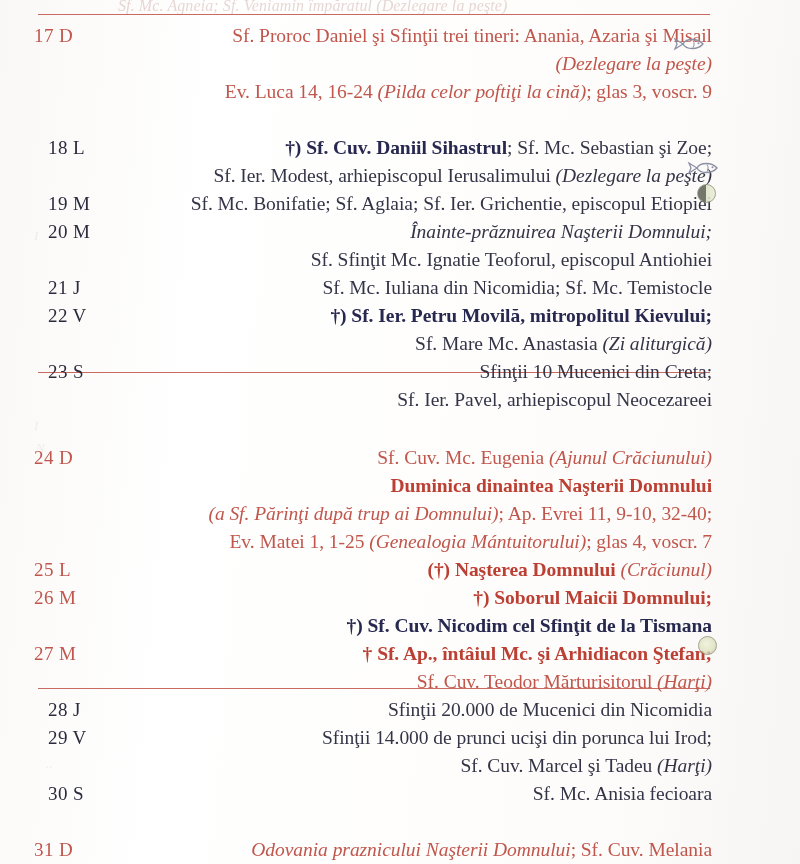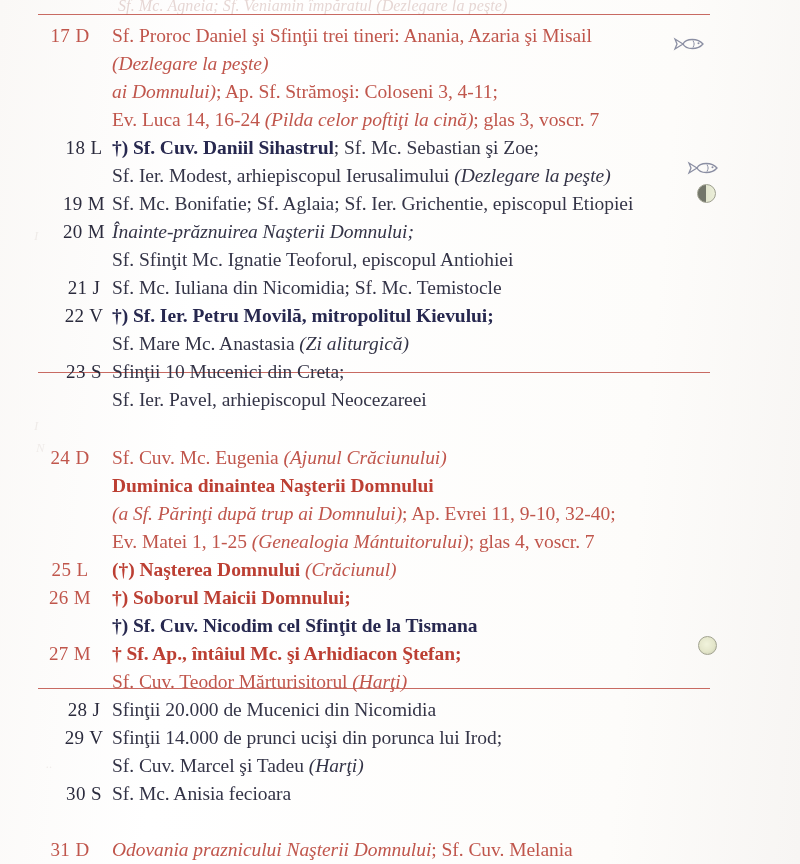--- a/index.html
+++ b/index.html
@@ -63,36 +63,37 @@
   .row {
     position: absolute;
     left: 0;
     width: 800px;
     display: block;
   }
   .daycell {
     position: absolute;
     left: 34px;
     width: 72px;
-    text-align: center;
+    text-align: left;
     font-size: 19px;
     line-height: 28px;
     letter-spacing: .4px;
     white-space: nowrap;
   }
   .entry {
     position: absolute;
     left: 112px;
     width: 600px;
   }
   .ln {
     font-size: 19.5px;
     line-height: 28px;
     white-space: nowrap;
     letter-spacing: -.05px;
+    text-align: right;
   }
 
   
   .red     { color: #c0564c; }
   .red-b   { color: #bc3f33; font-weight: bold; }
   .navy-b  { color: #27284f; font-weight: bold; }
   .dark    { color: #343447; }
   .it      { font-style: italic; }
 
   
@@ -141,22 +142,21 @@
   <div class="rule r-top"></div>
   <div class="rule r-mid"></div>
   <div class="rule r-bot"></div>
 
   <div class="cal" id="calendar">
       <div class="row" style="top: 22px;">
         <div class="daycell d-red">17 D</div>
         <div class="entry">
           <div class="ln"><span class="red">Sf. Proroc Daniel şi Sfinţii trei tineri: Anania, Azaria şi Misail</span></div>
           <div class="ln"><span class="red it">(Dezlegare la peşte)</span></div>
-          <div class="ln"><span class="red it">ai Domnului)</span><span class="red">; Ap. Sf. Strămoşi: Coloseni 3, 4-11;</span></div>
-          <div class="ln"><span class="red">Ev. Luca 14, 16-24 </span><span class="red it">(Pilda celor poftiţi la cină)</span><span class="red">; glas 3, voscr. 7</span></div>
+          <div class="ln"><span class="red">Ev. Luca 14, 16-24 </span><span class="red it">(Pilda celor poftiţi la cină)</span><span class="red">; glas 3, voscr. 9</span></div>
         </div>
       </div>
       <div class="row" style="top: 134px;">
         <div class="daycell d-dark">18 L</div>
         <div class="entry">
           <div class="ln"><span class="navy-b">†) Sf. Cuv. Daniil Sihastrul</span><span class="dark">; Sf. Mc. Sebastian şi Zoe;</span></div>
           <div class="ln"><span class="dark">Sf. Ier. Modest, arhiepiscopul Ierusalimului </span><span class="dark it">(Dezlegare la peşte)</span></div>
         </div>
       </div>
       <div class="row" style="top: 190px;">

